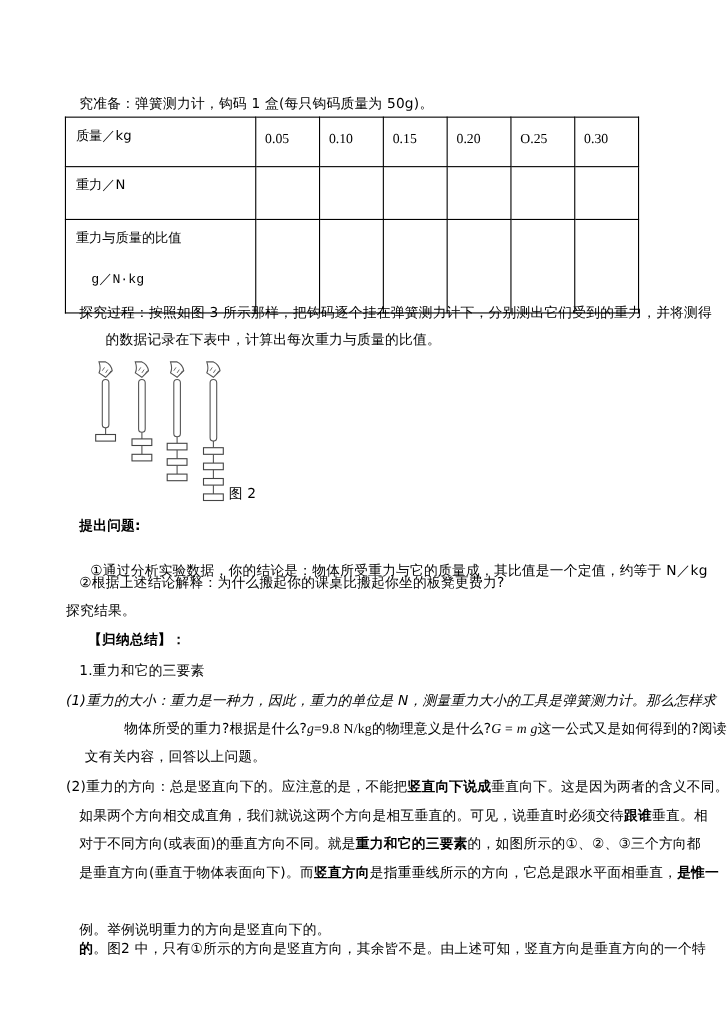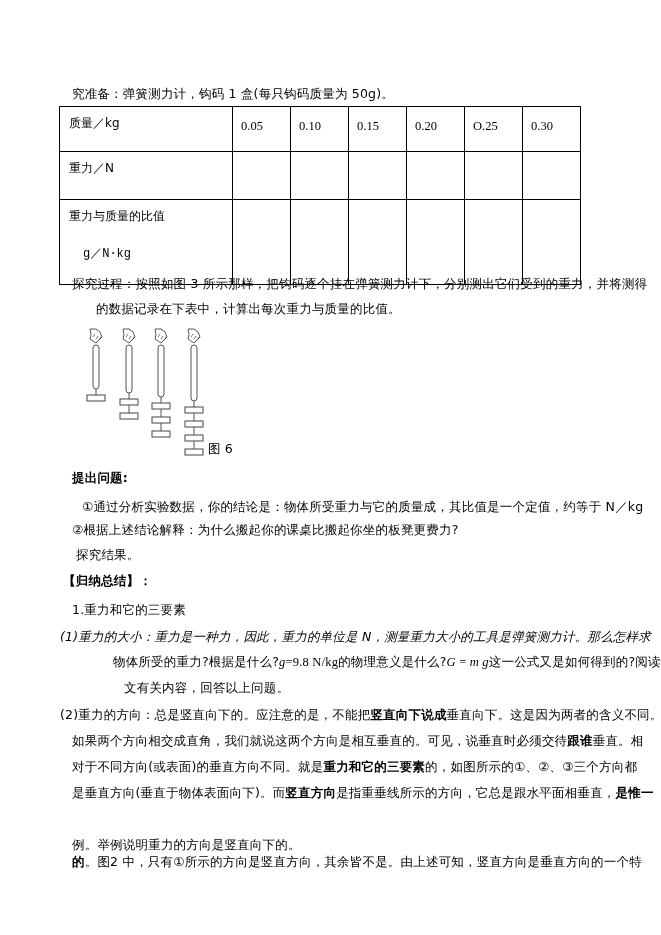--- a/index.html
+++ b/index.html
@@ -98,35 +98,35 @@
     <rect x="117" y="18" width="6" height="56" rx="3" fill="none" stroke="#555" stroke-width="1"></rect>
     <line x1="120" y1="74" x2="120" y2="80" stroke="#555" stroke-width="1"></line>
     <rect x="111" y="80" width="18" height="6" fill="#fff" stroke="#444" stroke-width="1"></rect>
     <line x1="120" y1="86" x2="120" y2="94" stroke="#555" stroke-width="1"></line>
     <rect x="111" y="94" width="18" height="6" fill="#fff" stroke="#444" stroke-width="1"></rect>
     <line x1="120" y1="100" x2="120" y2="108" stroke="#555" stroke-width="1"></line>
     <rect x="111" y="108" width="18" height="6" fill="#fff" stroke="#444" stroke-width="1"></rect>
     <line x1="120" y1="114" x2="120" y2="122" stroke="#555" stroke-width="1"></line>
     <rect x="111" y="122" width="18" height="6" fill="#fff" stroke="#444" stroke-width="1"></rect>
   </svg>
-<div class="line" style="left:208px; top:441px;">图 6</div>
+<div class="line" style="left:208px; top:441px;">图 2</div>
 
 <div class="line" style="left:72px; top:470px;font-weight:bold;">提出问题:</div>
-<div class="line" style="left:82px; top:499px;">①通过分析实验数据，你的结论是：物体所受重力与它的质量成，其比值是一个定值，约等于 N／kg</div>
+<div class="line" style="left:82px; top:511px;">①通过分析实验数据，你的结论是：物体所受重力与它的质量成，其比值是一个定值，约等于 N／kg</div>
 <div class="line" style="left:72px; top:522px;">②根据上述结论解释：为什么搬起你的课桌比搬起你坐的板凳更费力?</div>
 
-<div class="line" style="left:76px; top:547px;">探究结果。</div>
-<div class="line bold" style="left:63px; top:573px;">【归纳总结】：</div>
+<div class="line" style="left:60px; top:547px;">探究结果。</div>
+<div class="line bold" style="left:80px; top:573px;">【归纳总结】：</div>
 <div class="line" style="left:72px; top:602px;">1.重力和它的三要素</div>
 
 <div class="line" style="left:60px; top:629px;font-style:italic;">(1)重力的大小：重力是一种力，因此，重力的单位是 N，测量重力大小的工具是弹簧测力计。那么怎样求</div>
 <div class="line" style="left:77px; top:654px;margin-left:36px;">
   <span>物体所受的重力?根据是什么?</span><span class="ital">g</span><span class="serif">=9.8 N/kg</span><span>的物理意义是什么?</span><span class="ital">G</span><span class="serif"> = </span><span class="ital">m g</span><span>这一公式又是如何得到的?阅读课</span>
 </div>
-<div class="line" style="left:77px; top:680px;margin-left:47px;">文有关内容，回答以上问题。</div>
+<div class="line" style="left:77px; top:680px;">文有关内容，回答以上问题。</div>
 
 <div class="line" style="left:60px; top:707px;">
   <span>(2)重力的方向：总是竖直向下的。应注意的是，不能把</span><b>竖直向下说成</b><span>垂直向下。这是因为两者的含义不同。</span>
 </div>
 <div class="line" style="left:72px; top:733px;">
   <span>如果两个方向相交成直角，我们就说这两个方向是相互垂直的。可见，说垂直时必须交待</span><b>跟谁</b><span>垂直。相</span>
 </div>
 <div class="line" style="left:72px; top:759px;">
   <span>对于不同方向(或表面)的垂直方向不同。就是</span><b>重力和它的三要素</b><span>的，如图所示的①、②、③三个方向都</span>
 </div>

